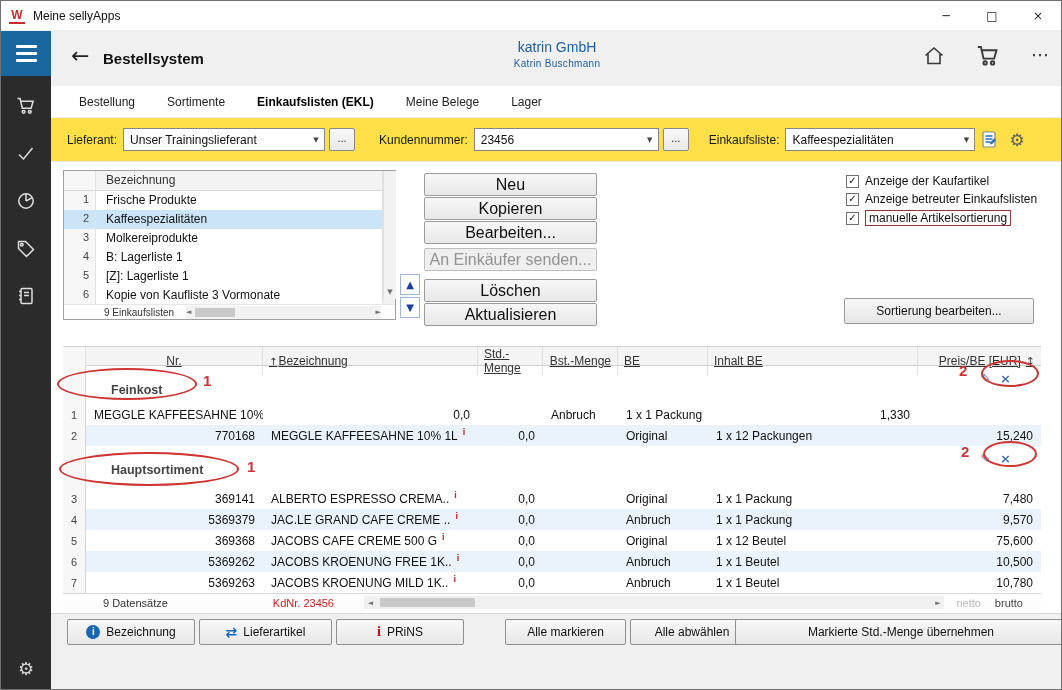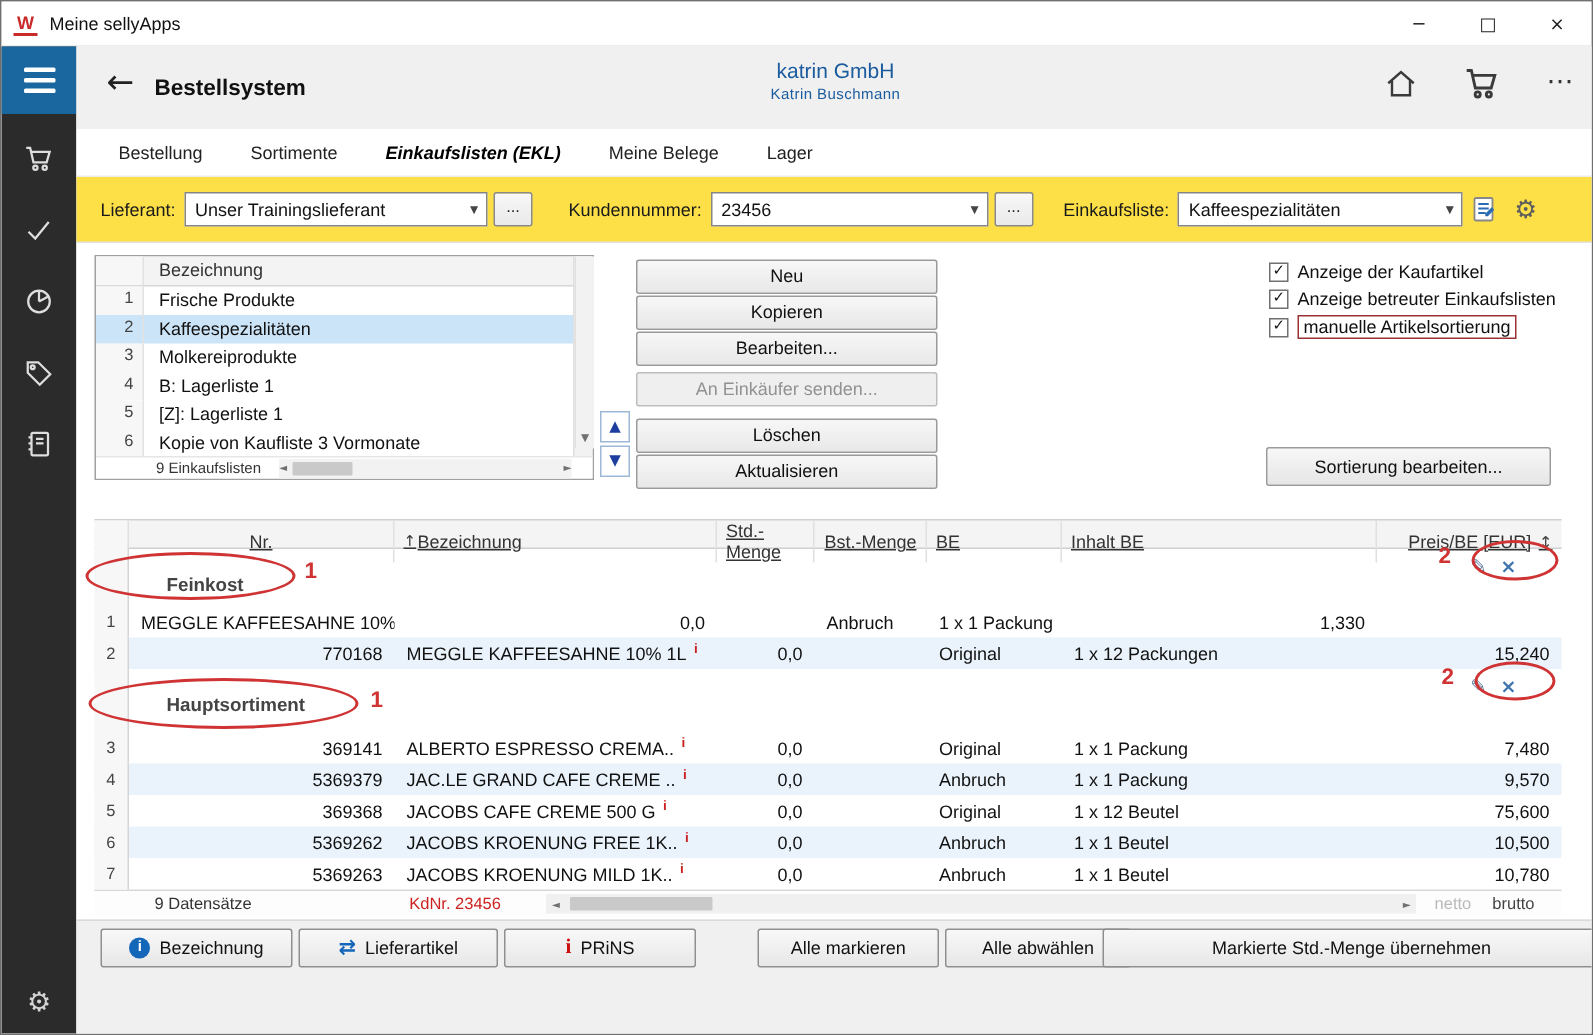--- a/index.html
+++ b/index.html
@@ -33,21 +33,21 @@
   .hdr-center { position:absolute; left:50%; top:8px; transform:translateX(-50%); text-align:center; }
   .hdr-company { font-size:14px; color:#1b5c9e; }
   .hdr-user { font-size:10px; color:#1b5c9e; margin-top:3px; letter-spacing:0.3px; }
   .hdr-ico { position:absolute; top:13px; width:30px; height:28px; display:flex; align-items:center; justify-content:center; cursor:pointer; }
   .hdr-ico svg { stroke:#3a3a3a; fill:none; stroke-width:1.6; }
   .hdr-dots { position:absolute; top:13px; font-size:18px; color:#333; cursor:pointer; }
 
   
   .tabs { position:absolute; top:55px; left:0; right:0; height:32px; background:#fff; display:flex; align-items:center; padding-left:28px; gap:32px; border-bottom:1px solid #ececec; }
   .tab { font-size:12px; color:#222; cursor:pointer; white-space:nowrap; }
-  .tab.active { font-weight:bold; color:#000;font-style:italic; }
+  .tab.active { font-weight:bold; color:#000; }
 
   
   .filterbar { position:absolute; top:87px; left:0; right:0; height:44px; background:#fde047; border-bottom:1px solid #e3e3e3; display:flex; align-items:center; padding-left:16px; }
   .flabel { font-size:12px; color:#1a1a1a; white-space:nowrap; }
   .combo { display:flex; align-items:center; height:23px; border:1px solid #868686; background:#fff; font-size:12px; color:#111; padding-left:6px; cursor:pointer; }
   .combo .val { flex:1; white-space:nowrap; overflow:hidden; }
   .combo .arrow { width:16px; text-align:center; font-size:7px; color:#444; }
   .browse { width:26px; height:23px; margin-left:4px; background:linear-gradient(#f8f8f8,#e9e9e9); border:1px solid #8a8a8a; border-radius:2px; font-size:11px; color:#222; line-height:18px; text-align:center; cursor:pointer; }
   .fgap1 { width:24px; } .fgap2 { width:20px; }
   .edit-list-icon { width:20px; height:20px; margin-left:6px; cursor:pointer; }
@@ -72,21 +72,21 @@
   .lp-count { font-size:10px; color:#333; margin-left:40px; white-space:nowrap; }
   .hs { flex:1; height:13px; margin:0 14px 0 12px; background:#f2f2f2; display:flex; align-items:center; }
   .hs-thumb { width:40px; height:9px; background:#c9c9c9; margin-left:4px; border-radius:1px; cursor:pointer; }
   .hs .spacer { flex:1; }
 
   
   .mv { position:absolute; left:349px; width:20px; height:21px; background:#fff; border:1px solid #9cb8d6; display:flex; align-items:center; justify-content:center; cursor:pointer; }
   .mv .tri { font-size:10px; color:#1d3e9e; }
 
   
-  .abtn { position:absolute; left:373px; width:201px; height:23px; background:linear-gradient(#f7f7f7,#e8e8e8); border:1px solid #9a9a9a; border-radius:2px; font-size:12px; color:#111; text-align:center; line-height:21px; cursor:pointer; }
+  .abtn { position:absolute; left:373px; width:173px; height:23px; background:linear-gradient(#f7f7f7,#e8e8e8); border:1px solid #9a9a9a; border-radius:2px; font-size:16px; color:#111; text-align:center; line-height:21px; cursor:pointer; }
   .abtn.disabled { color:#929292; background:#efefef; border-color:#bdbdbd; cursor:default; }
 
   
   .opt { position:absolute; left:795px; display:flex; align-items:center; gap:6px; font-size:12px; color:#111; cursor:pointer; }
   .cb { width:13px; height:13px; border:1px solid #707070; background:#fff; display:flex; align-items:center; justify-content:center; }
   .cb .tick { font-size:10px; line-height:10px; color:#111; }
   .opt-label.boxed { border:1px solid #993333; padding:0 3px; }
 
   .sort-btn { position:absolute; left:793px; top:136px; width:190px; height:26px; background:linear-gradient(#f7f7f7,#e6e6e6); border:1px solid #9a9a9a; border-radius:2px; font-size:12px; color:#111; text-align:center; line-height:24px; cursor:pointer; }
 

